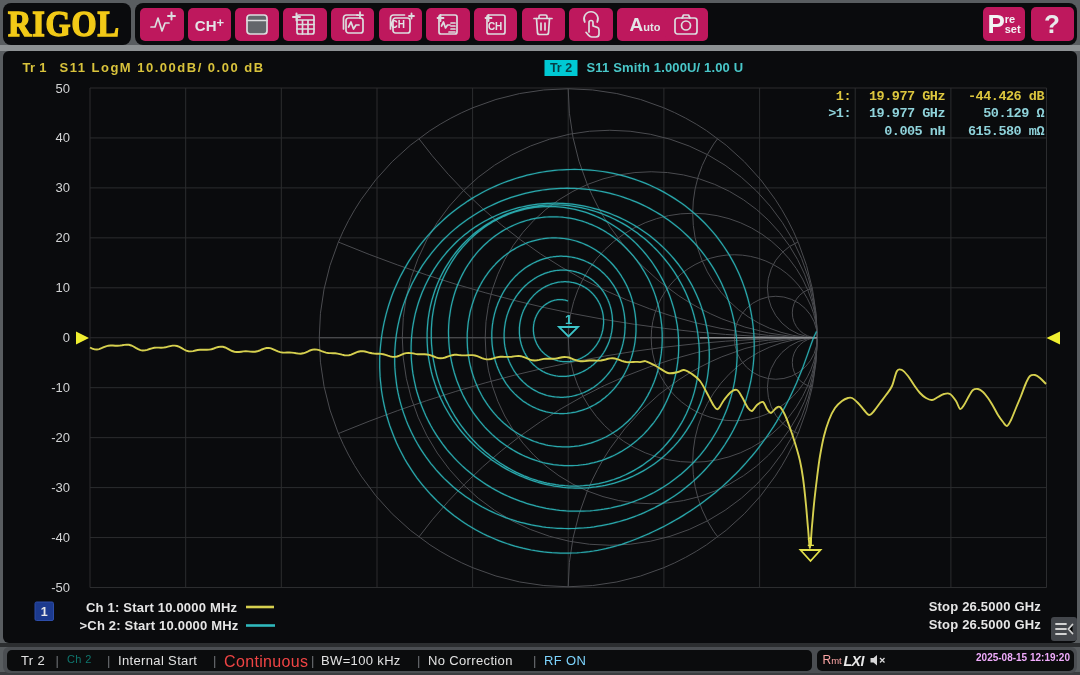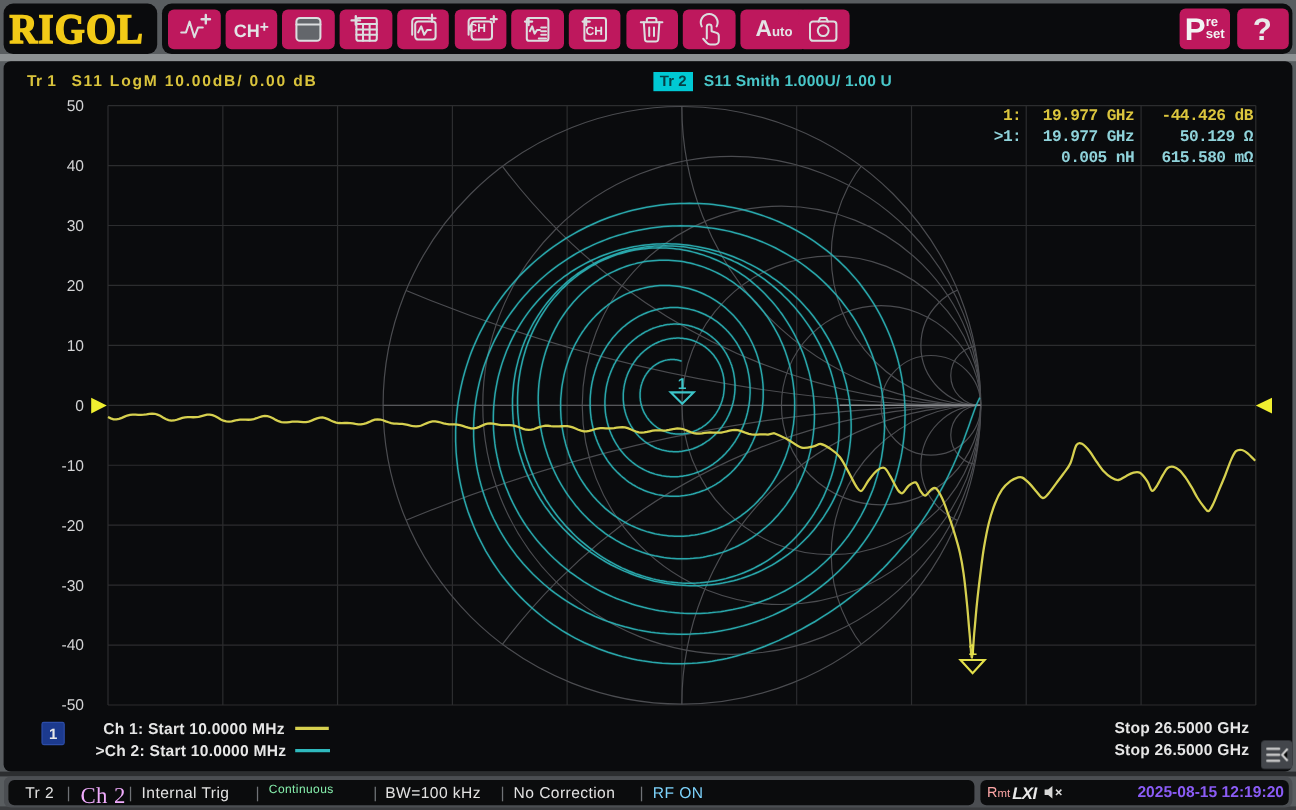--- a/index.html
+++ b/index.html
@@ -194,39 +194,39 @@
     <text x="1041" y="610.5" fill="#e6e6e6" font-size="13" text-anchor="end" font-family="Liberation Sans, sans-serif" font-weight="bold" letter-spacing="0.2px">Stop  26.5000 GHz</text>
     <text x="1041" y="629" fill="#e6e6e6" font-size="13" text-anchor="end" font-family="Liberation Sans, sans-serif" font-weight="bold" letter-spacing="0.2px">Stop  26.5000 GHz</text>
     <text x="44.3" y="616" fill="#e8e8e8" font-size="12.5" text-anchor="middle" font-family="Liberation Sans, sans-serif" font-weight="bold">1</text>
     <text x="568.5" y="324" fill="#3cc5c9" font-size="13" text-anchor="middle" font-family="Liberation Sans, sans-serif" font-weight="bold">1</text>
     <text x="810.5" y="546" fill="#e3e04a" font-size="13" text-anchor="middle" font-family="Liberation Sans, sans-serif" font-weight="bold">1</text>
   </svg>
   <div class="abs" style="left:3px;top:646.5px;width:1074px;height:26px;background:#4b4e52;border-radius:6px;"></div>
   <div class="abs" style="left:6.5px;top:649.5px;width:805px;height:21px;background:#0b0c0d;border-radius:5px;">
     <span style="position:absolute;left:14.5px;top:3.5px;color:#e2e2e2;font-size:13px;letter-spacing:0.35px;">Tr 2</span>
     <span style="position:absolute;left:49px;top:3.5px;color:#6f7276;font-size:13px;letter-spacing:0.35px;">|</span>
-    <span style="position:absolute;left:60.5px;top:3.5px;color:#f0abfc;font-size:19px;letter-spacing:0.35px;font-family:Liberation Serif, serif;">Ch 2</span>
+    <span style="position:absolute;left:60.5px;top:3.5px;color:#0f766e;font-size:11px;letter-spacing:0.35px;">Ch 2</span>
     <span style="position:absolute;left:100.5px;top:3.5px;color:#6f7276;font-size:13px;letter-spacing:0.35px;">|</span>
-    <span style="position:absolute;left:111.5px;top:3.5px;color:#e2e2e2;font-size:13px;letter-spacing:0.35px;">Internal Trig</span>
+    <span style="position:absolute;left:111.5px;top:3.5px;color:#e2e2e2;font-size:13px;letter-spacing:0.35px;">Internal Start</span>
     <span style="position:absolute;left:206.5px;top:3.5px;color:#6f7276;font-size:13px;letter-spacing:0.35px;">|</span>
-    <span style="position:absolute;left:217.5px;top:3.5px;color:#86efac;font-size:10px;letter-spacing:0.35px;">Continuous</span>
+    <span style="position:absolute;left:217.5px;top:3.5px;color:#ef4444;font-size:16px;letter-spacing:0.35px;">Continuous</span>
     <span style="position:absolute;left:304.5px;top:3.5px;color:#6f7276;font-size:13px;letter-spacing:0.35px;">|</span>
     <span style="position:absolute;left:314.5px;top:3.5px;color:#e2e2e2;font-size:13px;letter-spacing:0.35px;">BW=100 kHz</span>
     <span style="position:absolute;left:410.5px;top:3.5px;color:#6f7276;font-size:13px;letter-spacing:0.35px;">|</span>
     <span style="position:absolute;left:421.5px;top:3.5px;color:#e2e2e2;font-size:13px;letter-spacing:0.35px;">No Correction</span>
     <span style="position:absolute;left:526.5px;top:3.5px;color:#6f7276;font-size:13px;letter-spacing:0.35px;">|</span>
     <span style="position:absolute;left:537.5px;top:3.5px;color:#7dd3fc;font-size:13px;letter-spacing:0.35px;">RF ON</span>
   </div>
   <div class="abs" style="left:816.5px;top:649.5px;width:257.5px;height:21px;background:#0b0c0d;border-radius:5px;">
      <span style="position:absolute;left:6px;top:3.5px;color:#fca5a5;font-size:12px;">R<span style="font-size:9.5px;">mt</span></span>
      <span style="position:absolute;left:27px;top:3px;color:#e8e8e8;font-size:14px;font-weight:bold;font-style:italic;letter-spacing:-0.5px;">LXI</span>
      <svg width="20" height="15" viewBox="0 0 20 15" style="position:absolute;left:52px;top:3.5px" fill="none" stroke="#d8d8d8" stroke-width="1.3">
        <path d="M1.5 5v4.5h3l3.5 3V2L4.5 5z" fill="#d8d8d8" stroke="none"></path>
        <path d="M11 5l4.5 4.5M15.5 5L11 9.5"></path>
      </svg>
-     <span style="position:absolute;right:4px;top:2.5px;color:#8b5cf6;font-size:13px;font-weight:bold;">2025-08-15 12:19:20</span>
+     <span style="position:absolute;right:4px;top:2.5px;color:#f0abfc;font-size:10px;font-weight:bold;">2025-08-15 12:19:20</span>
   </div>
   <svg width="26" height="24" viewBox="0 0 26 24" style="position:absolute;left:1051px;top:617px">
     <rect x="0" y="0" width="26" height="24" rx="3" fill="#43464b"></rect>
     <g stroke="#d2d2d2" stroke-width="1.8" stroke-linecap="round">
       <path d="M5 7h10M5 12h10M5 17h10M21.5 7.5L17.5 12l4 4.5"></path>
     </g>
   </svg>
 
 </body></html>

